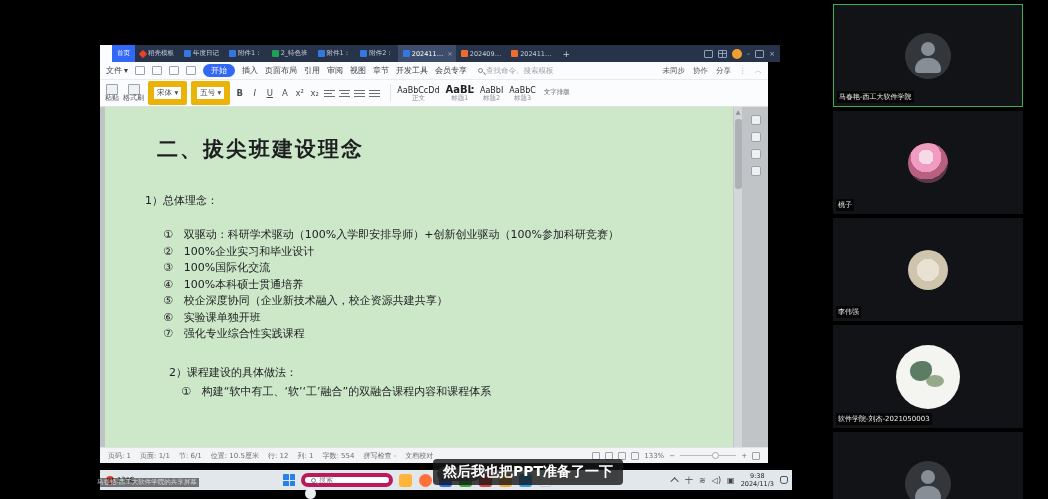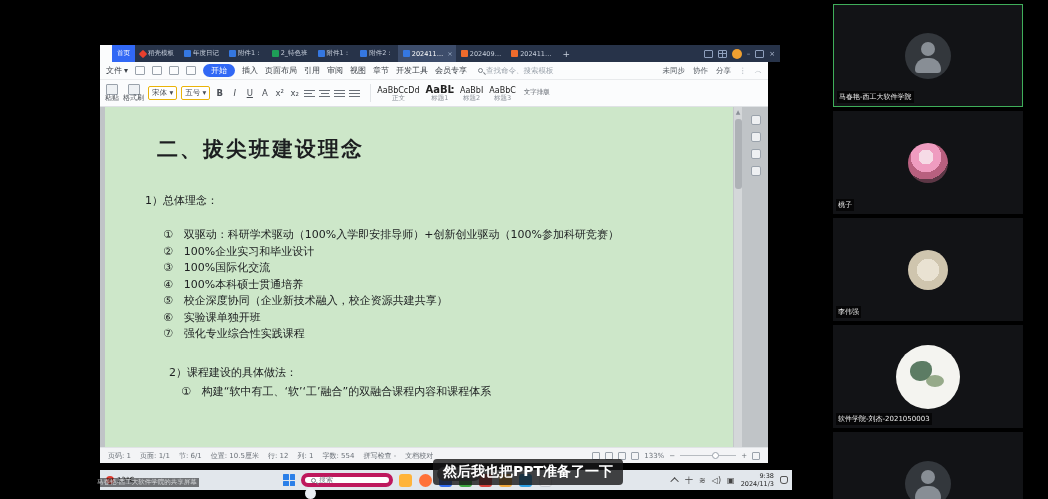--- a/index.html
+++ b/index.html
@@ -32,21 +32,21 @@
   .mini-ic { width:10px; height:9px; border:1px solid #9aa2ab; border-radius:1px; }
   .pill { background:#3168f5; color:#fff; border-radius:8px; padding:1px 8px; }
   .m-search { display:flex; align-items:center; gap:3px; color:#9aa2ab; font-size:7.5px; margin-left:4px; }
   .m-right { margin-left:auto; display:flex; align-items:center; gap:8px; font-size:7.5px; color:#5a6068; }
   .m-right .dots { color:#9aa2ab; }
 
   
   .formatbar { position:absolute; left:0; top:35px; width:100%; height:27px; display:flex; align-items:center; gap:4px; padding:0 5px; background:#fbfcfd; border-bottom:1px solid #dfe2e5; font-size:7px; color:#4a4f56; }
   .fgroup { display:flex; flex-direction:column; align-items:center; line-height:1.1; }
   .fgroup .big { width:12px; height:11px; border:1px solid #9aa2ab; border-radius:1px; background:#eef1f4; }
-  .fsel { border:1px solid #eab308; border-radius:2px; padding:1px 3px; font-size:7.5px; background:#fff; white-space:nowrap; }
+  .fsel { border:6px solid #eab308; border-radius:2px; padding:1px 3px; font-size:7.5px; background:#fff; white-space:nowrap; }
   .fbtn { min-width:11px; text-align:center; font-size:8.5px; padding:0 1px; }
   .fbtn.b { font-weight:bold; } .fbtn.i { font-style:italic; } .fbtn.u { text-decoration:underline; }
   .aln { width:11px; height:9px; display:flex; flex-direction:column; justify-content:space-between; padding:1px 0; }
   .aln i { display:block; height:1px; background:#6a7078; }
   .aln.c i:nth-child(2){ width:70%; margin:0 auto; } .aln.l i:nth-child(2){ width:70%; }
   .styles { display:flex; align-items:flex-end; gap:6px; margin-left:6px; border-left:1px solid #e2e5e8; padding-left:6px; }
   .stylebox { display:flex; flex-direction:column; align-items:center; line-height:1.15; color:#555; }
   .stylebox .samp { font-size:8px; color:#222; } .stylebox.h1 .samp { font-size:10px; font-weight:bold; }
   .stylebox .nm { font-size:6.5px; color:#8a9098; }
   .txtlay { margin-left:4px; font-size:6.5px; color:#5a6068; text-align:center; line-height:1.1; }
@@ -84,21 +84,21 @@
   .winlogo { width:12px; height:12px; display:grid; grid-template-columns:1fr 1fr; grid-template-rows:1fr 1fr; gap:1px; }
   .winlogo i { background:#2a7fe8; border-radius:0.5px; }
   .tb-search { width:92px; height:14px; background:#fff; border:4px solid #be185d; border-radius:8px; display:flex; align-items:center; gap:3px; padding:0 6px; font-size:7px; color:#7a8087; }
   .lens { width:5px; height:5px; border:1px solid #7a8087; border-radius:50%; position:relative; }
   .lens::after { content:""; position:absolute; left:4px; top:4px; width:3px; height:1px; background:#7a8087; transform:rotate(45deg); }
   .tb-icons { display:flex; align-items:center; gap:7px; }
   .appic { width:13px; height:13px; border-radius:3px; }
   .tb-tray { position:absolute; right:4px; display:flex; align-items:center; gap:6px; }
   .tray-ic { color:#444; font-size:8px; }
   .chev { width:6px; height:6px; border-left:1px solid #444; border-top:1px solid #444; transform:rotate(45deg) translateY(2px); }
-  .clock { text-align:right; font-size:6.5px; line-height:1.25; color:#222; }
+  .clock { text-align:center; font-size:6.5px; line-height:1.25; color:#222; }
   .bell { width:8px; height:8px; border:1px solid #555; border-radius:2px 2px 3px 3px; }
 
   .share-banner { position:absolute; left:95px; top:478px; font-size:6.5px; color:#d6d8da; z-index:60; background:rgba(0,0,0,.5); padding:0 2px; }
   .notch { position:absolute; left:305px; top:488px; width:11px; height:11px; border-radius:50%; background:#e9edf2; z-index:5; }
 
   
   .sidebar { position:absolute; left:833px; top:0; width:190px; height:499px; }
   .ptile { position:absolute; left:0; width:190px; height:103px; background:#121316; overflow:hidden; }
   .ptile.speaking { border:1px solid #3fae5a; }
   .pname { position:absolute; left:3px; bottom:3px; background:rgba(0,0,0,.65); color:#ececec; font-size:7px; padding:1px 2px; max-width:180px; white-space:nowrap; overflow:hidden; }

